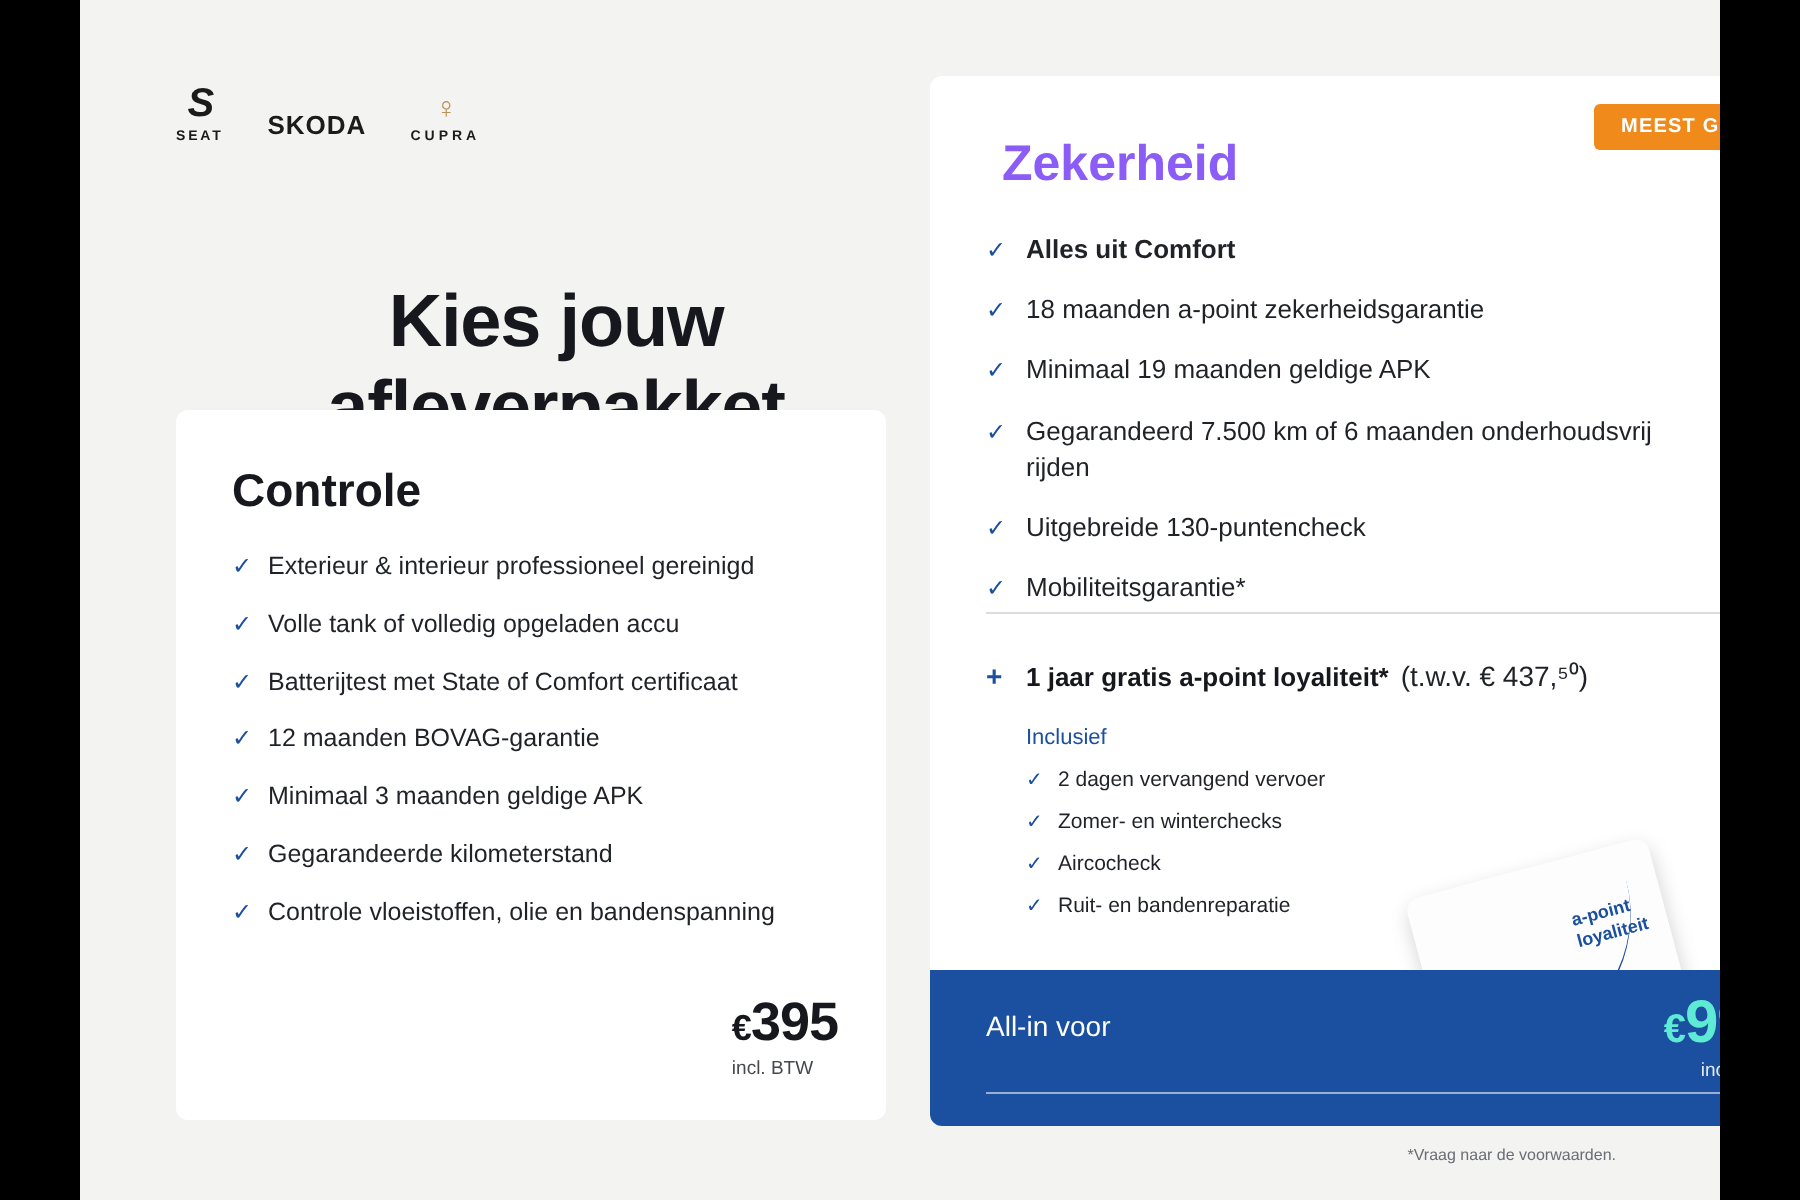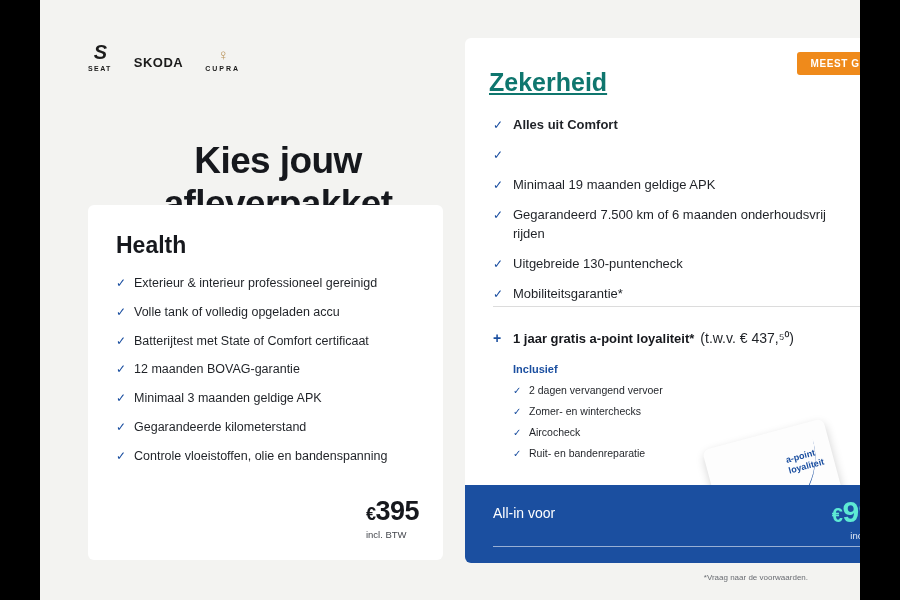--- a/index.html
+++ b/index.html
@@ -138,25 +138,24 @@
     background: #ef8a1b;
     color: #fff;
     font-size: 10px;
     font-weight: bold;
     letter-spacing: 0.6px;
     padding: 6px 12px 6px 14px;
     border-radius: 3px 0 0 3px;
   }
   .card-zeker .card-title {
     position: absolute;
-    left: 24px; top: 30px;
+    left: 36px; top: 30px;
     font-size: 25px;
     font-weight: bold;
-    color: #0f766e;
-    text-decoration: underline;
+    color: #8b5cf6;
   }
   .zeker-list {
     position: absolute;
     left: 28px; top: 78px;
     width: 340px;
   }
   .zeker-list .row { display: flex; align-items: flex-start; margin-bottom: 12px; }
   .zeker-list .row .check {
     flex: 0 0 20px;
     color: #1b4fa0;
@@ -201,21 +200,21 @@
     font-weight: normal;
   }
   .incl-block {
     position: absolute;
     left: 48px; top: 325px;
     width: 250px;
   }
   .incl-title {
     font-size: 11px;
     color: #1b4fa0;
-    font-weight: bold;
+    font-weight: normal;
     margin-bottom: 8px;
   }
   .incl-block .row { display: flex; align-items: flex-start; margin-bottom: 6px; }
   .incl-block .row .check {
     flex: 0 0 16px;
     color: #1b4fa0;
     font-size: 10px;
     line-height: 15px;
   }
   .incl-block .row .txt {
@@ -316,21 +315,21 @@
         <div class="brand-word cupra-word">CUPRA</div>
       </div>
     </div>
 
     <div class="headline" style="white-space: pre-line; text-align: center;">
       <span>Kies jouw
 afleverpakket</span>
     </div>
 
     <div class="card-comfort">
-      <div class="card-title">Health</div>
+      <div class="card-title">Controle</div>
       <div class="list">
         <div class="row">
           <span class="check">✓</span>
           <span class="txt">Exterieur &amp; interieur professioneel gereinigd</span>
         </div>
         <div class="row">
           <span class="check">✓</span>
           <span class="txt">Volle tank of volledig opgeladen accu</span>
         </div>
         <div class="row">
@@ -366,20 +365,21 @@
       <div class="badge">MEEST GEKOZEN</div>
       <div class="card-title">Zekerheid</div>
 
       <div class="zeker-list">
         <div class="row bold">
           <span class="check">✓</span>
           <span class="txt">Alles uit Comfort</span>
         </div>
         <div class="row">
           <span class="check">✓</span>
+          <span class="txt">18 maanden a-point zekerheidsgarantie</span>
         </div>
         <div class="row">
           <span class="check">✓</span>
           <span class="txt">Minimaal 19 maanden geldige APK</span>
         </div>
         <div class="row">
           <span class="check">✓</span>
           <span class="txt">Gegarandeerd 7.500 km of 6 maanden onderhoudsvrij rijden</span>
         </div>
         <div class="row">

